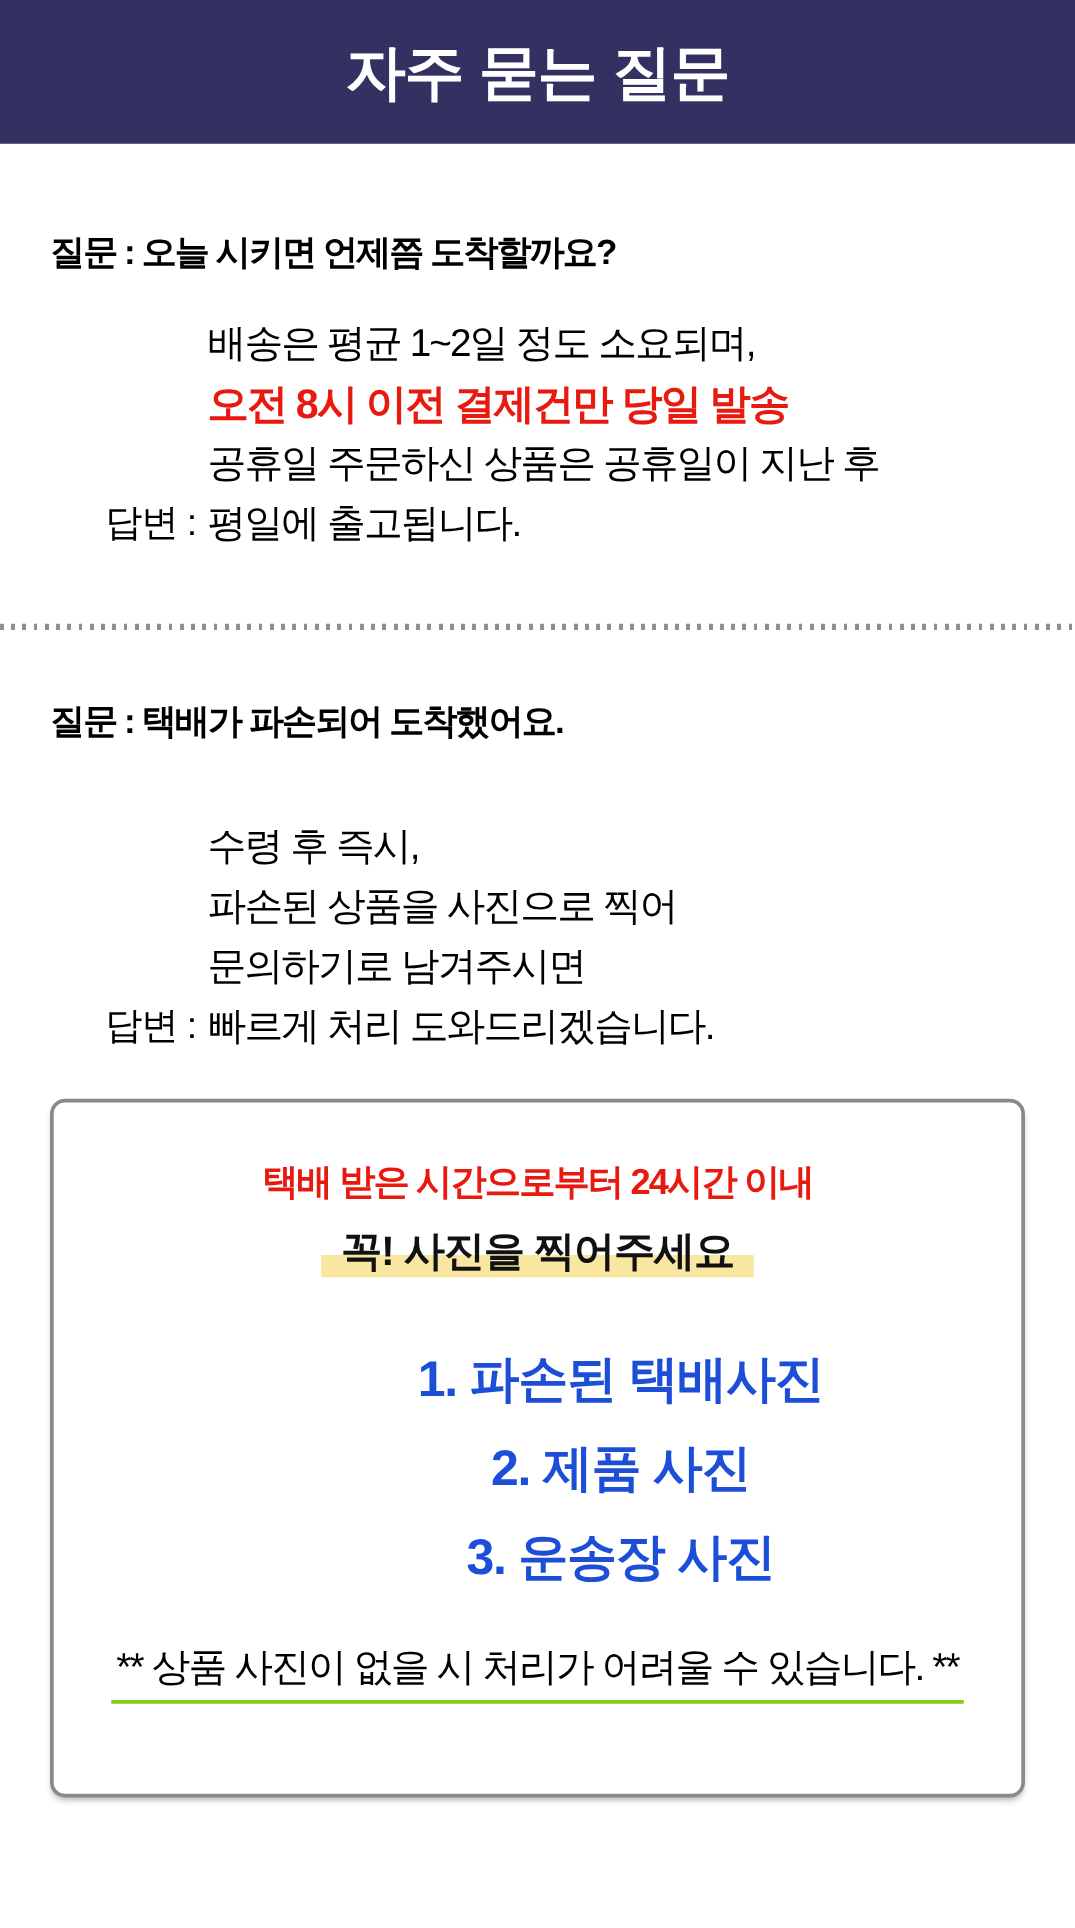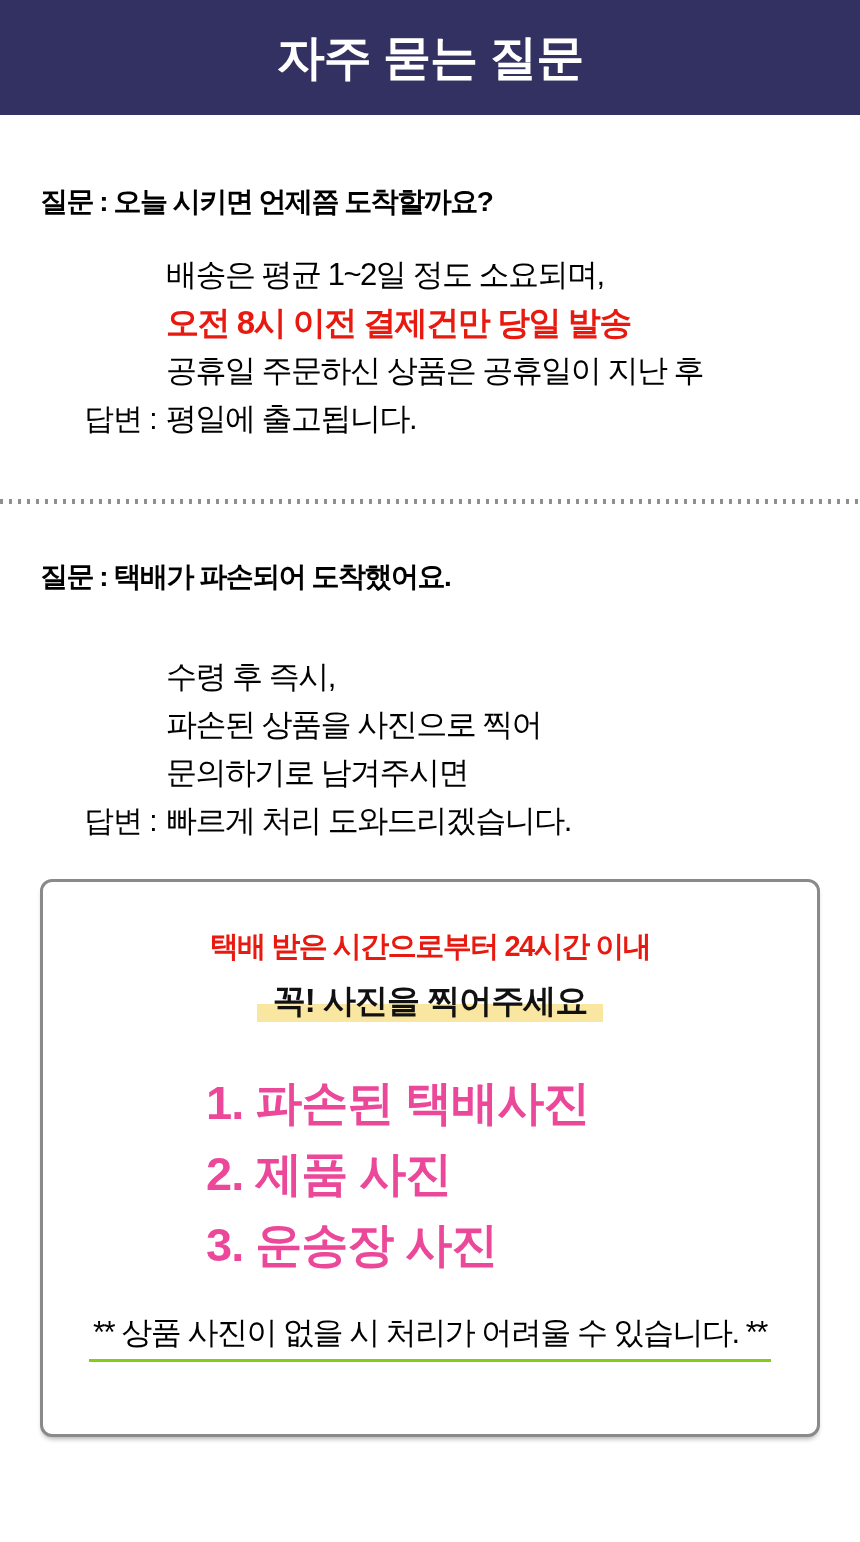--- a/index.html
+++ b/index.html
@@ -105,26 +105,27 @@
     padding: 0 16px;
     background: linear-gradient(to bottom, transparent 58%, #f9e6a1 58%);
   }
   .red-list {
     list-style: none;
     margin-top: 53px;
     text-align: left;
     padding-left: 133px; 
   }
   .red-list li {
-    color: #ec4899;
-    font-size: 47px;
+    color: #1d4ed8;
+    font-size: 40px;
     font-weight: 900;
     letter-spacing: -1px;
     line-height: 44px;
     margin-bottom: 27px;
+    text-align: center;
   }
   .red-list li:last-child { margin-bottom: 0; }
   .footnote { margin-top: 46px; line-height: 40px; }
   .footnote .underline {
     display: inline-block;
     font-size: 31px;
     letter-spacing: -1.5px;
     color: #000;
     border-bottom: 3px solid #84cc16;
     padding: 0 4px 6px 4px;

